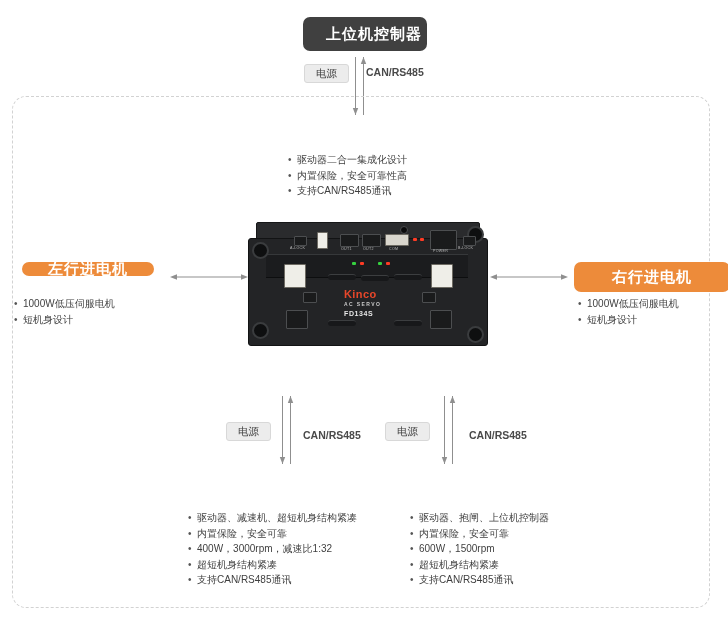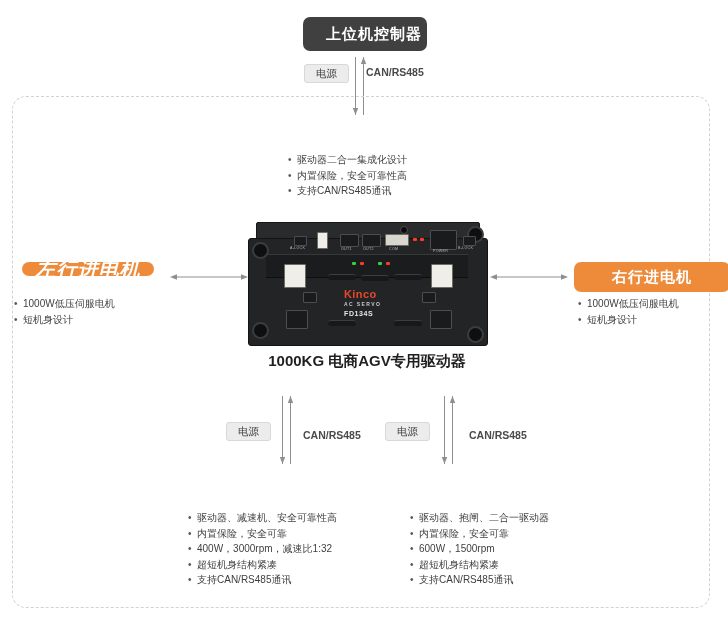--- a/index.html
+++ b/index.html
@@ -200,23 +200,22 @@
     <div class="vslot" style="left:113px;top:53px;"></div>
     <div class="vslot" style="left:146px;top:52px;"></div>
     <div class="vslot" style="left:80px;top:98px;"></div>
     <div class="vslot" style="left:146px;top:98px;"></div>
 
     <div class="brandK">Kinco</div>
     <div class="brandS">AC SERVO</div>
     <div class="brandM">FD134S</div>
   </div>
 
-  <div class="caption" style="left:214px;top:352px;width:306px;">1000KG  电商AGV专用驱动器</div>
-
-  <div class="pill orange" style="left:22px;top:262px;width:132px;height:14px;font-size:20px;font-style:italic;">
+
+  <div class="pill orange" style="left:22px;top:262px;width:132px;height:14px;font-size:15px;">
     <span>左行进电机</span>
   </div>
   <div class="bullets" style="left:14px;top:296px;width:160px;">
     <div class="row">
       <span class="dot">•</span>
       <span class="txt">1000W低压伺服电机</span>
     </div>
     <div class="row">
       <span class="dot">•</span>
       <span class="txt">短机身设计</span>
@@ -273,21 +272,21 @@
       <line x1="3.5" y1="0" x2="3.5" y2="68" stroke="#8f8f8f" stroke-width="1"></line>
       <polygon points="3.5,68 0.8,61 6.2,61" fill="#8f8f8f"></polygon>
       <line x1="11.5" y1="0" x2="11.5" y2="68" stroke="#8f8f8f" stroke-width="1"></line>
       <polygon points="11.5,0 8.8,7 14.2,7" fill="#8f8f8f"></polygon>
     </svg>
   </div>
 
   <div class="bullets" style="left:188px;top:510px;width:210px;">
     <div class="row">
       <span class="dot">•</span>
-      <span class="txt">驱动器、减速机、安全可靠性高</span>
+      <span class="txt">驱动器、减速机、超短机身结构紧凑</span>
     </div>
     <div class="row">
       <span class="dot">•</span>
       <span class="txt">内置保险，安全可靠</span>
     </div>
     <div class="row">
       <span class="dot">•</span>
       <span class="txt">400W，3000rpm，减速比1:32</span>
     </div>
     <div class="row">
@@ -296,21 +295,21 @@
     </div>
     <div class="row">
       <span class="dot">•</span>
       <span class="txt">支持CAN/RS485通讯</span>
     </div>
   </div>
 
   <div class="bullets" style="left:410px;top:510px;width:210px;">
     <div class="row">
       <span class="dot">•</span>
-      <span class="txt">驱动器、抱闸、二合一驱动器</span>
+      <span class="txt">驱动器、抱闸、上位机控制器</span>
     </div>
     <div class="row">
       <span class="dot">•</span>
       <span class="txt">内置保险，安全可靠</span>
     </div>
     <div class="row">
       <span class="dot">•</span>
       <span class="txt">600W，1500rpm</span>
     </div>
     <div class="row">

